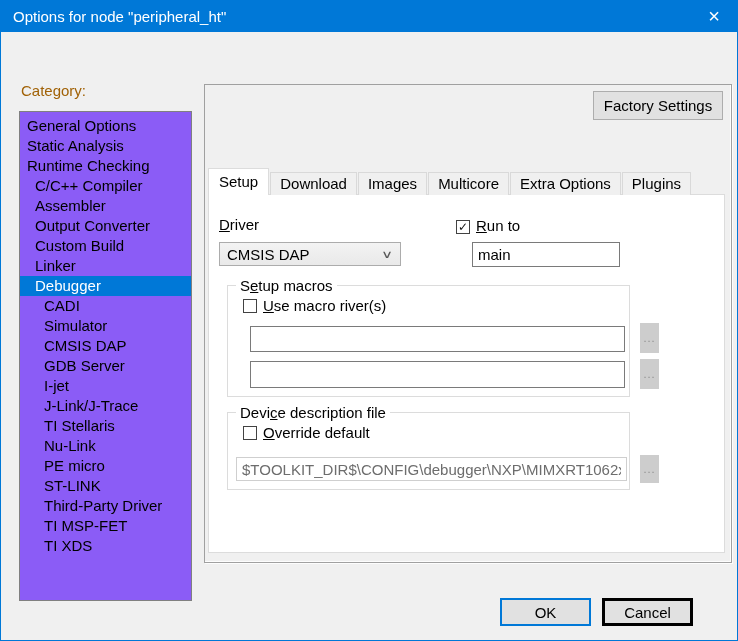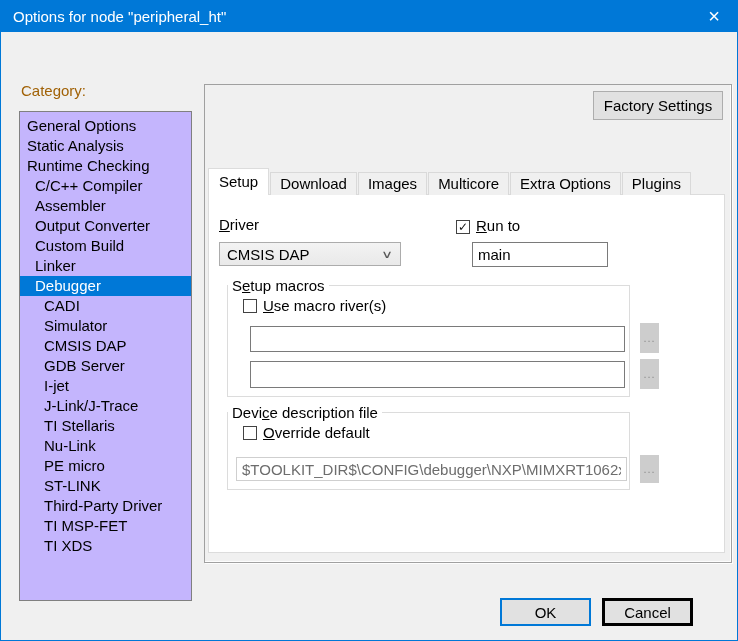--- a/index.html
+++ b/index.html
@@ -13,21 +13,21 @@
   .titlebar { position: absolute; top: 0; left: 0; right: 0; height: 31px;
               background: #0078d7; color: #fff; display: flex; align-items: center; }
   .titlebar .title { margin-left: 12px; font-size: 15px; }
   .close-btn { position: absolute; right: 0; top: 0; width: 46px; height: 31px;
                display: flex; align-items: center; justify-content: center;
                color: #fff; font-size: 20px; font-weight: 300; cursor: default; }
 
   
   .cat-label { position: absolute; left: 20px; top: 81px; font-size: 15px; color: #a16207; }
   .listbox { position: absolute; left: 18px; top: 110px; width: 173px; height: 490px;
-             background: #c4b5fd; border: 1px solid #808080; padding-top: 4px; overflow: hidden; }
+             background: #8b5cf6; border: 1px solid #808080; padding-top: 4px; overflow: hidden; }
   .cat-item { height: 20px; line-height: 20px; font-size: 15px; padding-left: 7px;
               white-space: nowrap; color: #000; cursor: default; }
   .cat-item.indent-1 { padding-left: 15px; }
   .cat-item.indent-2 { padding-left: 24px; }
   .cat-item.selected { background: #0078d7; color: #fff; }
 
   
   .panel { position: absolute; left: 203px; top: 83px; width: 528px; height: 479px;
            border: 1px solid #a0a0a0; background: #f0f0f0;
            box-shadow: 1px 1px 0 #fdfdfd, inset -1px -1px 0 #fdfdfd; }
@@ -59,21 +59,21 @@
   .checkbox { position: absolute; width: 14px; height: 14px; background: #fff;
               border: 1px solid #424242; font-size: 12px; line-height: 12px;
               text-align: center; color: #111; font-family: "DejaVu Sans", sans-serif; }
 
   .field { position: absolute; border: 1px solid #7a7a7a; background: #fff;
            font-size: 15px; padding: 0 5px; font-family: inherit; color: #000;
            white-space: nowrap; overflow: hidden; }
   .field.disabled { border-color: #cfcfcf; color: #6d6d6d; }
 
   .group { position: absolute; border: 1px solid #dcdcdc; background: #fff; }
-  .group-title { position: absolute; top: -9px; left: 0; background: #fff;
+  .group-title { position: absolute; top: -9px; left: 8px; background: #fff;
                  padding: 0 4px; font-size: 15px; white-space: nowrap; }
 
   .browse-btn { position: absolute; left: 431px; width: 19px; background: #cdcdcd;
                 border: none; color: #8e8e8e; font-size: 11px; letter-spacing: 1px;
                 display: flex; align-items: center; justify-content: center; }
 
   .dlg-btn { position: absolute; top: 597px; width: 91px; height: 28px; font-size: 15px;
              background: #e1e1e1; display: flex; align-items: center; justify-content: center; }
   .ok-btn { left: 499px; border: 2px solid #0078d7; }
   .cancel-btn { left: 601px; border: 3px solid #000000; }
@@ -137,21 +137,21 @@
     </div>
     <div class="combo">
       <span>CMSIS DAP</span>
       <span class="chevron">∨</span>
     </div>
 
     <div class="checkbox checked" style="left:247px; top:25px;">✓</div>
     <div class="lbl" style="left:267px; top:22px;">
       <span class="accel">R</span><span>un to</span>
     </div>
-    <input class="field" style="left: 263px; top: 47px; width: 136px; height: 25px;" value="main">
+    <input class="field" style="left: 263px; top: 47px; width: 148px; height: 25px;" value="main">
 
     <div class="group" style="left:18px; top:90px; width:403px; height:112px;">
       <div class="group-title">
         <span>S</span><span class="accel">e</span><span>tup macros</span>
       </div>
       <div class="checkbox" style="left:15px; top:13px;"></div>
       <div class="lbl" style="left:35px; top:11px;">
         <span class="accel">U</span><span>se macro river(s)</span>
       </div>
       <input class="field" style="left: 22px; top: 40px; width: 375px; height: 26px;" value="">

